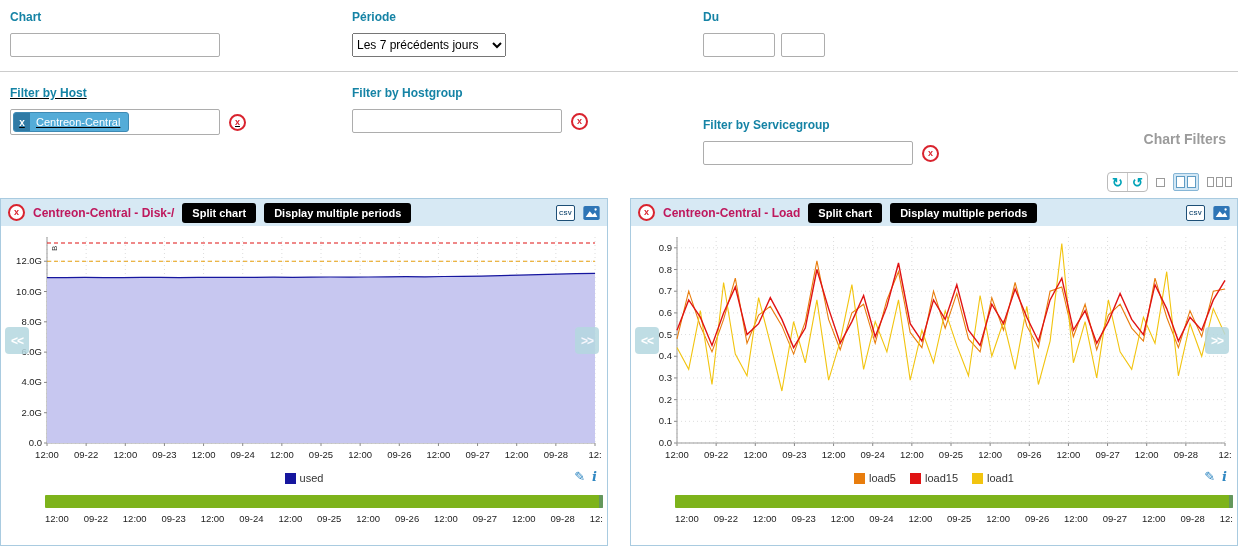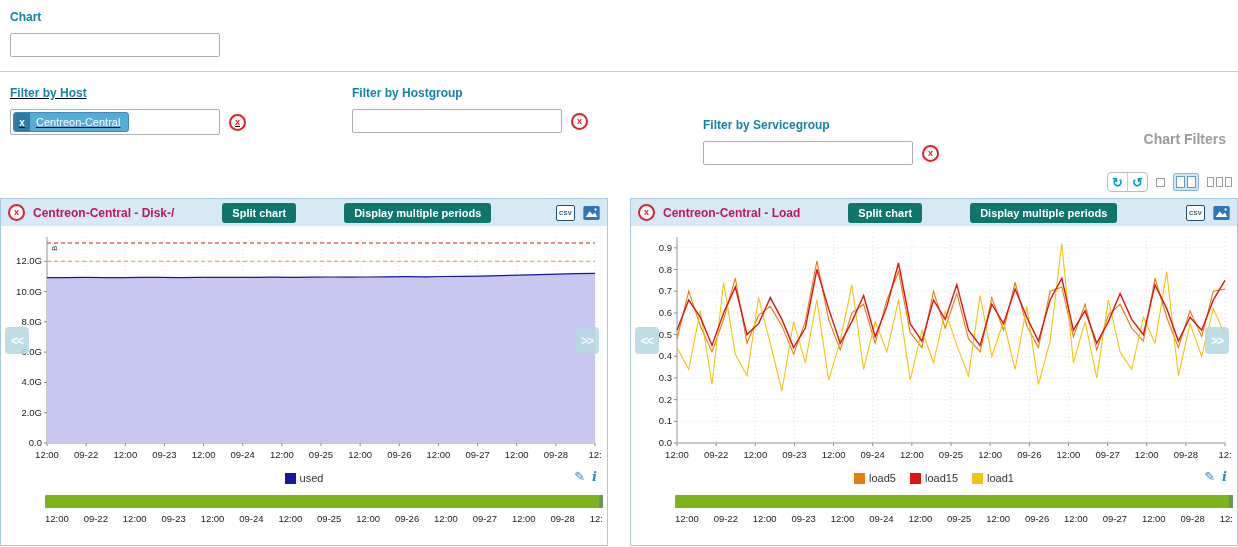--- a/index.html
+++ b/index.html
@@ -25,21 +25,21 @@
   .ref-icon + .ref-icon{border-left:1px solid #ccc;}
   .sq-single{width:7px;height:7px;border:1px solid #9a9a9a;display:inline-block;cursor:pointer;}
   .layout-two{width:24px;height:16px;background:#d2e7f5;border:1px solid #86b6d6;border-radius:2px;display:inline-flex;align-items:center;justify-content:center;gap:2px;cursor:pointer;}
   .layout-two i{width:7px;height:10px;background:#fff;border:1px solid #5f9cc4;display:block;}
   .layout-three{display:inline-flex;gap:2px;align-items:center;cursor:pointer;}
   .layout-three i{width:5px;height:8px;border:1px solid #9a9a9a;display:block;}
   .panel{position:absolute;top:198px;width:608px;height:348px;border:1px solid #a9cbe0;background:#fff;box-sizing:border-box;}
   .panel-disk{left:0;} .panel-load{left:630px;}
   .phead{height:27px;background:#d7e9f4;display:flex;align-items:center;gap:8px;padding:0 7px;}
   .ptitle{color:#be185d;font-weight:bold;font-size:12px;white-space:nowrap;}
-  .pbtn{background:#0f766e;color:#fff;border:none;border-radius:3px;font-weight:bold;font-size:11px;padding:4px 10px;font-family:inherit;cursor:pointer;white-space:nowrap;margin-left:40px;}
+  .pbtn{background:#000000;color:#fff;border:none;border-radius:3px;font-weight:bold;font-size:11px;padding:4px 10px;font-family:inherit;cursor:pointer;white-space:nowrap;}
   .spacer{flex:1;}
   .csv-icon{width:17px;height:14px;border:1px solid #1d4f76;border-radius:2px;background:#fff;color:#1d4f76;font-size:6px;font-weight:bold;display:flex;align-items:center;justify-content:center;letter-spacing:.3px;text-transform:uppercase;cursor:pointer;}
   .img-icon{width:17px;height:14px;display:flex;cursor:pointer;}
   .img-icon svg{width:100%;height:100%;}
   .chart-wrap{position:relative;margin:3px 2px 0;}
   svg.chart{display:block;}
   .nav{position:absolute;top:98px;width:24px;height:27px;background:#b5d8e0;opacity:.85;border-radius:4px;color:#fff;font-weight:bold;font-size:12px;display:flex;align-items:center;justify-content:center;letter-spacing:-1px;cursor:pointer;}
   .prev{left:2px;} .next{right:6px;}
   .legend-row{position:relative;height:22px;display:flex;align-items:center;justify-content:center;text-align:right;}
   .legend{display:flex;gap:14px;align-items:center;}
@@ -56,21 +56,34 @@
 </head>
 <body>
 
 <div class="page">
 
   <div class="field f-chart">
     <label class="flabel">Chart</label>
     <input class="txt w210" style="">
   </div>
 
-
+  <div class="field f-periode">
+    <label class="flabel">Période</label>
+    <select>
+      <option>Les 7 précédents jours</option>
+    </select>
+  </div>
+
+  <div class="field f-du">
+    <label class="flabel">Du</label>
+    <span class="inline" style="gap:0">
+      <input class="txt w72" style="">
+      <input class="txt w44" style="">
+    </span>
+  </div>
 
 
   <div class="divider"></div>
 
   <div class="field f-host">
     <label class="flabel">Filter by Host</label>
     <span class="inline">
       <span class="chipbox">
         <span class="chip">
           <span class="chip-x">x</span>

